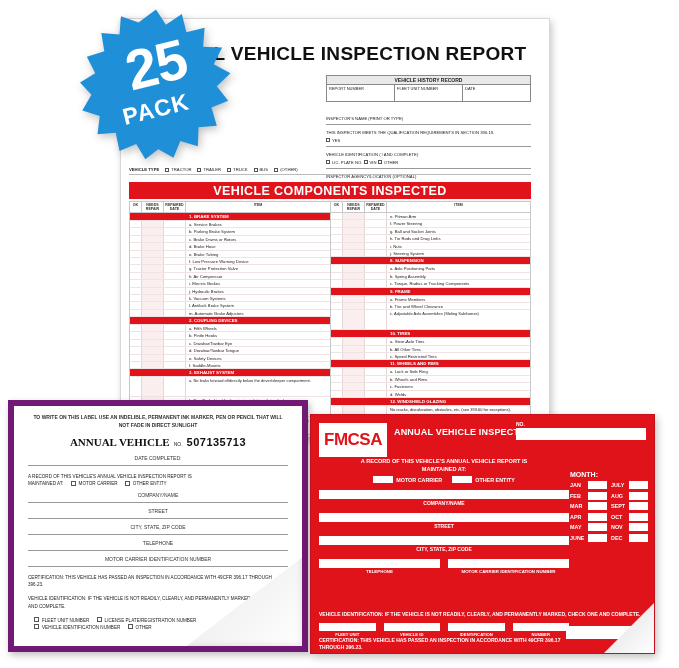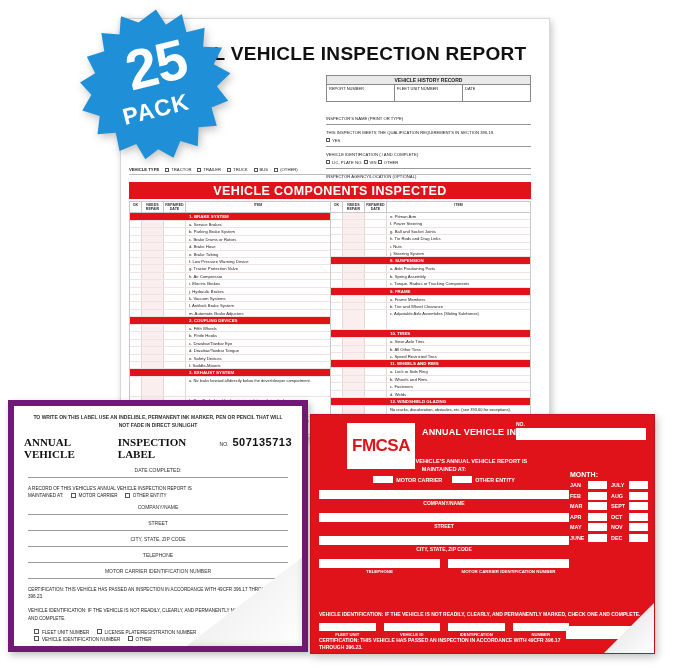--- a/index.html
+++ b/index.html
@@ -140,21 +140,21 @@
   
   .rlabel {
     position:absolute; left:310px; top:414px; width:345px; height:240px;
     background:#e0131b; border:1px solid #c3101a;
     box-shadow:2px 3px 8px rgba(0,0,0,0.25);
     overflow:hidden; color:#fff;
   }
   .rl-head { display:flex; align-items:flex-start; padding:8px 8px 0 8px; }
   .rl-fmcsa {
     background:#fff; color:#e0131b; font-weight:bold; font-size:17px;
-    padding:13px 5px; letter-spacing:-0.5px; font-family:"Liberation Sans", sans-serif;margin-left:28px;
+    padding:7px 5px; letter-spacing:-0.5px; font-family:"Liberation Sans", sans-serif;
   }
   .rl-headtxt { font-size:9px; font-weight:bold; padding:4px 0 0 7px; letter-spacing:0.2px;}
   .rl-no {
     position:absolute; right:8px; top:6px; width:130px;
   }
   .rl-no .lab { font-size:5px; font-weight:bold; }
   .rl-no .bar { height:12px; background:#fff; margin-top:1px; }
   .rl-body { position:absolute; left:8px; top:42px; width:250px; }
   .rl-stmt { font-size:5.6px; font-weight:bold; text-align:center; line-height:1.5; }
   .rl-chk { display:flex; justify-content:center; gap:10px; margin-top:2px; font-size:5.4px; font-weight:bold; align-items:center;}
@@ -582,21 +582,20 @@
       <polygon points="100,2 113,22 134,8 140,32 164,26 162,51 187,52 176,74 198,86 180,103 195,122 173,131 180,155 156,157 155,182 132,175 123,197 103,186 86,199 74,179 52,188 47,164 23,166 26,142 3,135 15,114 0,98 20,86 9,64 32,57 28,33 52,35 54,11 77,19" fill="#1f90d8"></polygon>
     </svg>
     <div class="badge-25">25</div>
     <div class="badge-pack">PACK</div>
   </div>
 
   <div class="wlabel">
     <div class="wl-top">TO WRITE ON THIS LABEL USE AN INDELIBLE, PERMANENT INK MARKER, PEN OR PENCIL THAT WILL NOT FADE IN DIRECT SUNLIGHT</div>
     <div class="wl-title">
       <span class="t1">ANNUAL VEHICLE</span>
-      <span class="t1">INSPECTION LABEL</span>
       <span class="t2">NO.</span>
       <span class="num">507135713</span>
     </div>
     <div class="wl-line wl-center">DATE COMPLETED:</div>
     <div class="wl-para">
       <span>A RECORD OF THIS VEHICLE'S ANNUAL VEHICLE INSPECTION REPORT IS</span><br>
       <span>MAINTAINED AT:</span>
       <span class="wl-cbx"></span><span>MOTOR CARRIER</span>
       <span class="wl-cbx"></span><span>OTHER ENTITY</span>
     </div>

